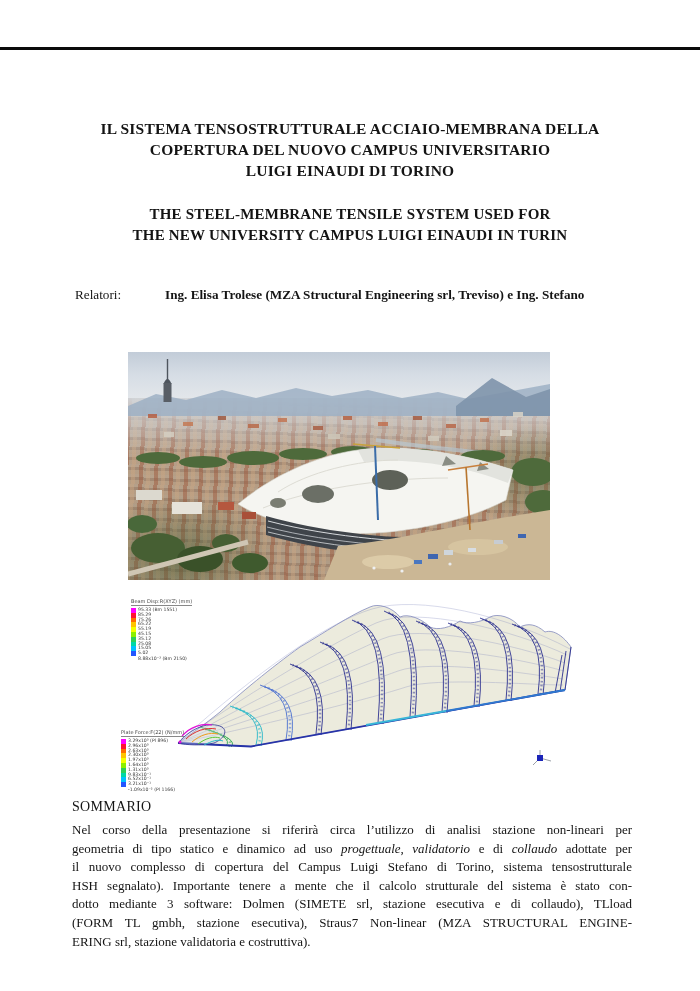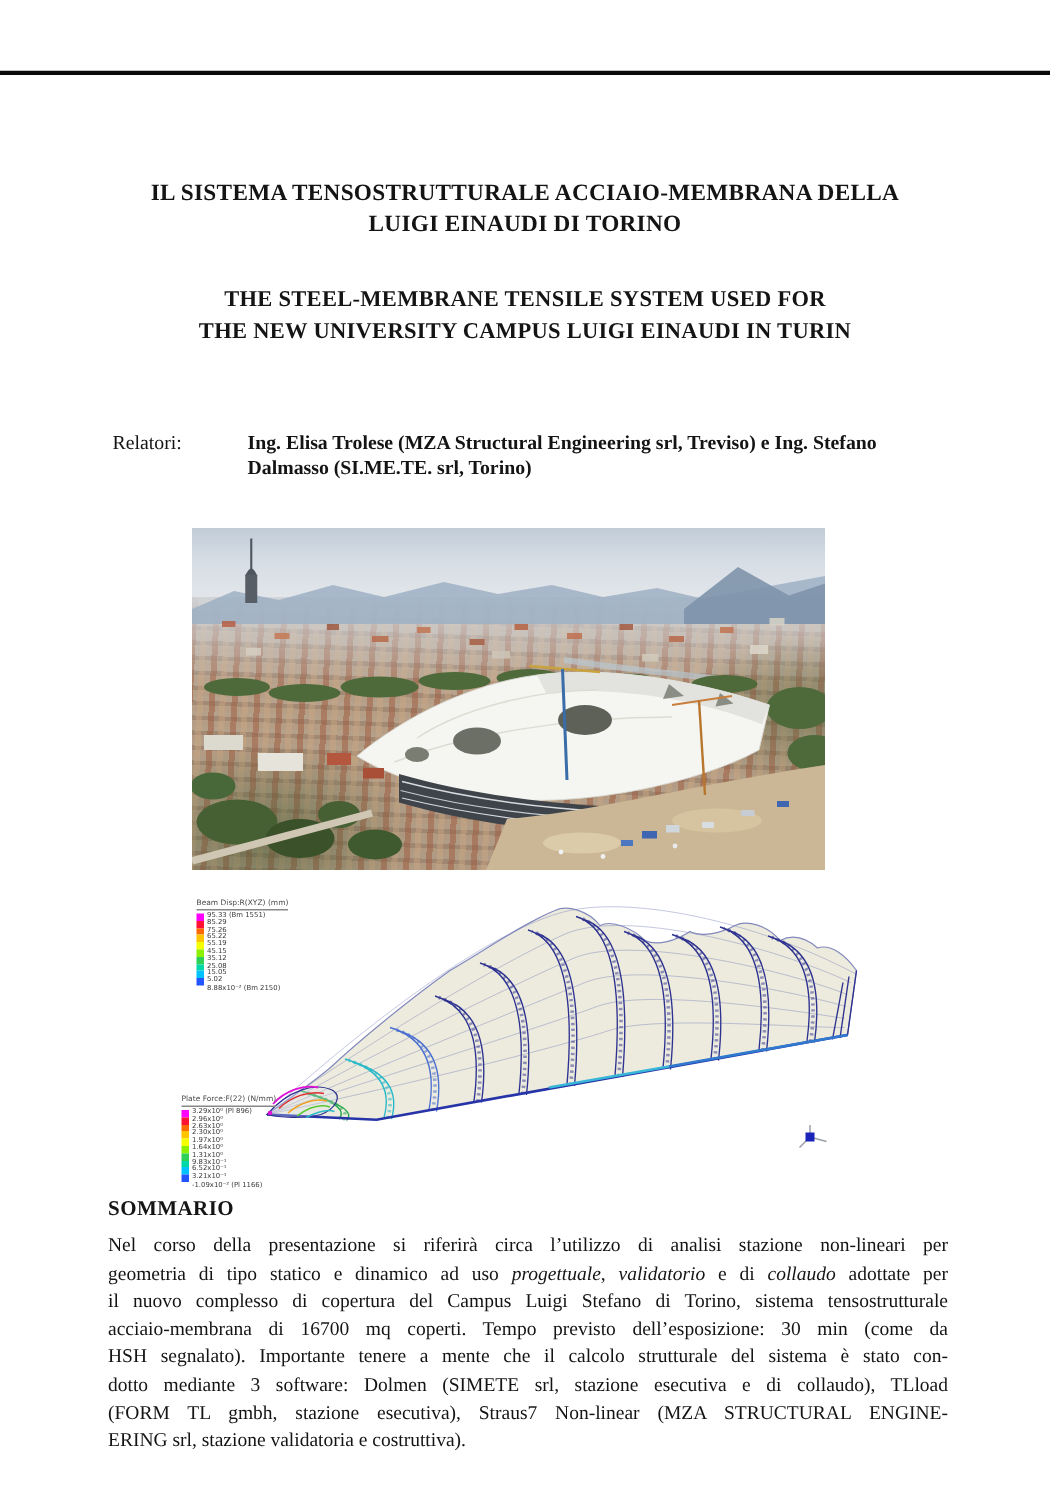--- a/index.html
+++ b/index.html
@@ -3,21 +3,21 @@
 <meta charset="utf-8">
 <style>
   html,body{margin:0;padding:0;background:#ffffff;}
   .page{position:relative;width:700px;height:991px;background:#ffffff;overflow:hidden;
         font-family:"Liberation Serif",serif;color:#141414;margin-top:47px;}
   .hbar{position:absolute;left:0;width:700px;height:3px;background:#0a0a0a;}
   .bar-top{top:0;}
   .bar-bottom{top:985;top:985px;}
   .title-block{position:absolute;left:50px;width:600px;text-align:center;font-weight:bold;}
   .title-it{top:71px;font-size:15.5px;line-height:21px;letter-spacing:.2px;}
-  .title-en{top:143px;font-size:15px;line-height:20.5px;letter-spacing:.2px;}
+  .title-en{top:157px;font-size:15px;line-height:20.5px;letter-spacing:.2px;}
   .relatori-label{position:absolute;left:75px;top:240px;font-size:13.2px;}
   .relatori-value{position:absolute;left:165px;top:240px;width:478px;font-size:13.2px;line-height:16.6px;font-weight:bold;}
   .photo{position:absolute;left:128px;top:305px;width:422px;height:228px;overflow:hidden;
          background:linear-gradient(180deg,#c2ccd8 0%,#d6dde5 10%,#e2e6ea 20%,#d5d8d9 24%);}
   .photo-city{position:absolute;left:0;right:0;top:46px;bottom:0;
     background:
       radial-gradient(140px 90px at 12% 88%, rgba(64,88,48,0.55), rgba(0,0,0,0) 70%),
       radial-gradient(120px 70px at 97% 42%, rgba(70,95,55,0.45), rgba(0,0,0,0) 72%),
       linear-gradient(180deg, rgba(213,219,225,0.9) 0, rgba(213,219,225,0) 32%),
       repeating-linear-gradient(93deg, rgba(158,90,62,0.50) 0 4px, rgba(0,0,0,0) 4px 7px, rgba(203,166,130,0.45) 7px 11px, rgba(0,0,0,0) 11px 15px),
@@ -27,46 +27,46 @@
   .fem{position:absolute;left:118px;top:538px;width:462px;height:212px;background:#ffffff;}
   .legend{position:absolute;font-family:"DejaVu Sans",sans-serif;color:#3a3a3a;}
   .legend-beam{left:13px;top:3px;}
   .legend-plate{left:3px;top:134px;}
   .legend-title{font-size:5px;line-height:6px;white-space:nowrap;border-bottom:1px solid #888;
                 display:inline-block;padding-bottom:1px;margin-bottom:2px;color:#4a4a4a;}
   .lrow{display:flex;align-items:stretch;height:4.8px;}
   .lsw{width:4.5px;flex:0 0 4.5px;margin-right:2.5px;}
   .llab{font-size:4.6px;line-height:4.8px;white-space:nowrap;}
   .lfoot{font-size:4.6px;line-height:5.2px;margin-left:7px;white-space:nowrap;}
-  .sommario{position:absolute;left:72px;top:752px;font-size:14px;font-weight:bold;letter-spacing:.3px;}
+  .sommario{position:absolute;left:72px;top:752px;font-size:14px;font-weight:normal;letter-spacing:.3px;}
   .summary{position:absolute;left:72px;top:774px;width:560px;font-size:13px;line-height:18.6px;}
   .sum-line{text-align:justify;text-align-last:justify;white-space:normal;}
   .sum-line.last{text-align-last:left;}
   .it{font-style:italic;}
 </style>
 </head>
 <body>
 
 <div class="page">
   <div class="hbar bar-top"></div>
 
   <div class="title-block title-it">
     <div>IL SISTEMA TENSOSTRUTTURALE ACCIAIO-MEMBRANA DELLA</div>
+    <div>COPERTURA DEL NUOVO CAMPUS UNIVERSITARIO</div>
     <div>LUIGI EINAUDI DI TORINO</div>
   </div>
 
   <div class="title-block title-en">
     <div>THE STEEL-MEMBRANE TENSILE SYSTEM USED FOR</div>
     <div>THE NEW UNIVERSITY CAMPUS LUIGI EINAUDI IN TURIN</div>
   </div>
 
   <div class="relatori-label">Relatori:</div>
   <div class="relatori-value">
     <div>Ing. Elisa Trolese (MZA Structural Engineering srl, Treviso) e Ing. Stefano</div>
-    <div>Dalmasso (SI.ME.TE. srl, Torino)</div>
   </div>
 
   <div class="photo">
     <div class="photo-city"></div>
     <svg width="422" height="228" viewBox="0 0 422 228">
       <g>
         <path d="M0,54 L28,42 L58,48 L94,38 L128,46 L168,36 L204,44 L240,38 L274,46 L310,40 L340,47 L422,32 L422,64 L0,64 Z" fill="#9db0c4" opacity="0.85"></path>
         <path d="M328,54 L364,26 L398,45 L422,37 L422,64 L328,64 Z" fill="#7e93ab" opacity="0.9"></path>
       </g>
       <g opacity="0.85">
@@ -326,21 +326,20 @@
       <rect x="7" y="8" width="6" height="6" fill="#1b24b8"></rect>
     </svg>
   </div>
 
   <div class="sommario">SOMMARIO</div>
 
   <div class="summary">
     <div class="sum-line"><span>Nel corso della presentazione si riferirà circa l’utilizzo di analisi stazione non-lineari per</span></div>
     <div class="sum-line"><span>geometria di tipo statico e dinamico ad uso </span><span class="it">progettuale</span><span>, </span><span class="it">validatorio</span><span> e di </span><span class="it">collaudo</span><span> adottate per</span></div>
     <div class="sum-line"><span>il nuovo complesso di copertura del Campus Luigi Stefano di Torino, sistema tensostrutturale</span></div>
-    <div class="sum-line"><span>acciaio-membrana di 16700 mq coperti. Tempo previsto dell’esposizione: 30 min (come da</span></div>
     <div class="sum-line"><span>HSH segnalato).  Importante tenere a mente che il calcolo strutturale del sistema è stato con-</span></div>
     <div class="sum-line"><span>dotto mediante 3 software: Dolmen (SIMETE srl, stazione esecutiva e di collaudo), TLload</span></div>
     <div class="sum-line"><span>(FORM TL gmbh, stazione esecutiva), Straus7 Non-linear (MZA STRUCTURAL ENGINE-</span></div>
     <div class="sum-line last"><span>ERING srl, stazione validatoria e costruttiva).</span></div>
   </div>
 
   <div class="hbar bar-bottom"></div>
 </div>
 
 </body></html>

